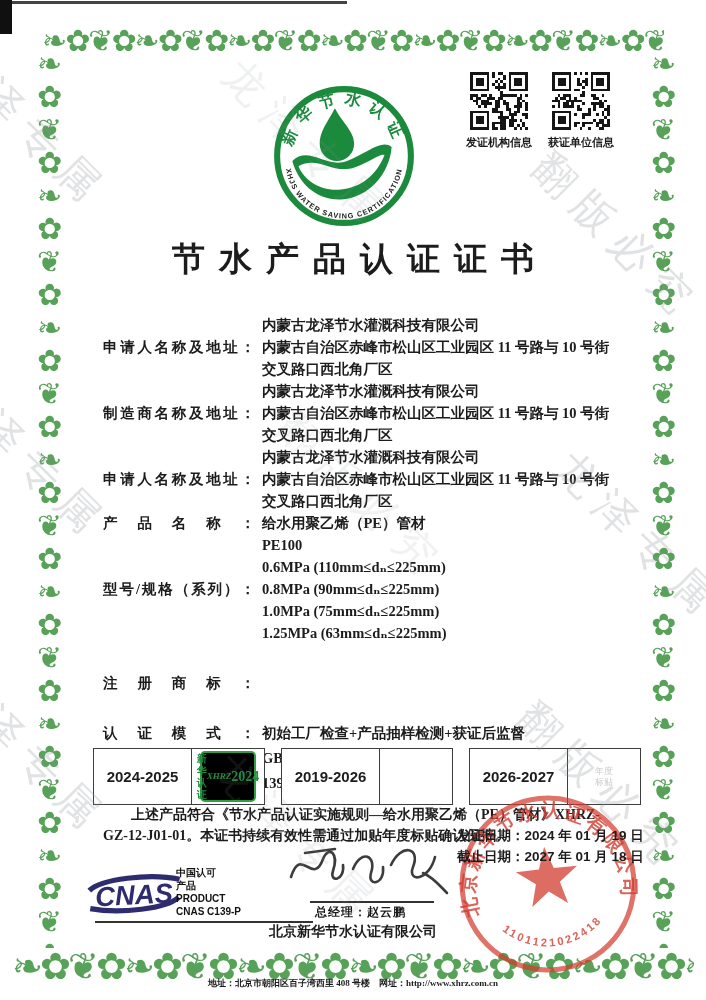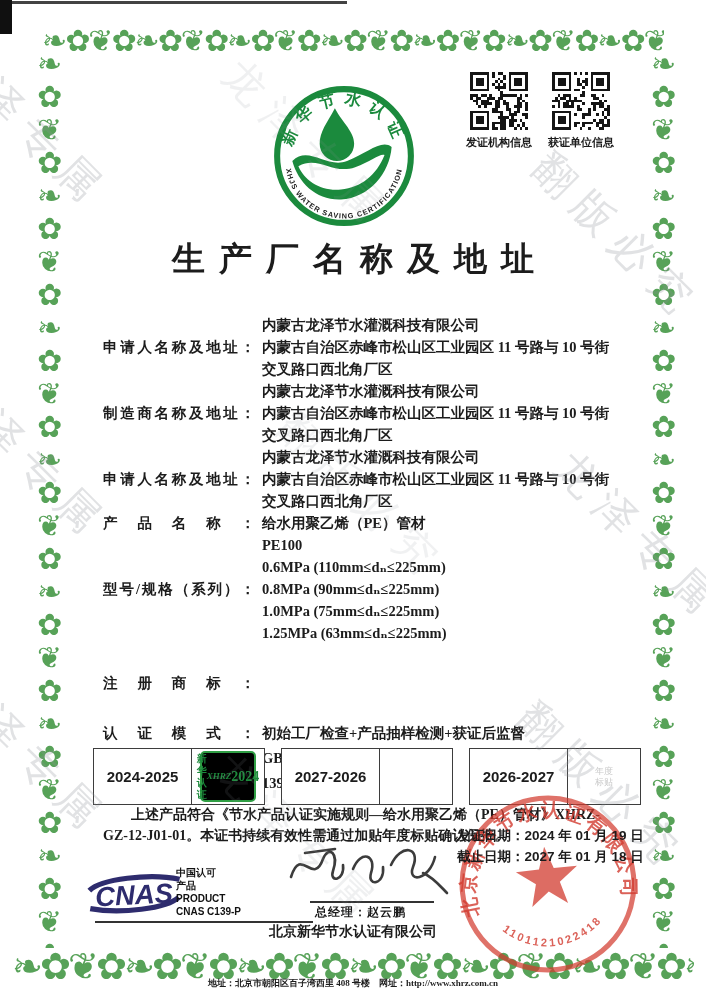--- a/index.html
+++ b/index.html
@@ -352,21 +352,21 @@
             <rect x="20" y="19" width="1" height="1"></rect>
             <rect x="10" y="20" width="1" height="1"></rect>
             <rect x="13" y="20" width="1" height="1"></rect>
             <rect x="17" y="20" width="1" height="1"></rect>
             <rect x="18" y="20" width="1" height="1"></rect>
           </svg></div>
       <div class="qr-label">获证单位信息</div>
     </div>
   </div>
 
-  <div class="title">生产厂名称及地址</div>
+  <div class="title">节水产品认证证书</div>
 
   <div class="fields">
     <div class="frow">
       <div class="flabel">申请人名称及地址：</div>
       <div class="fval">
         <div>内蒙古龙泽节水灌溉科技有限公司</div>
         <div>内蒙古自治区赤峰市松山区工业园区 11 号路与 10 号街交叉路口西北角厂区</div>
       </div>
     </div>
     <div class="frow">
@@ -421,21 +421,21 @@
       <div class="ycell-year">2024-2025</div>
       <div class="ycell-stick">
         <div class="sticker">
           <div class="s1">新华认证</div>
           <div class="s2">XHRZ</div>
           <div class="s3">2024</div>
         </div>
       </div>
     </div>
     <div class="ybox">
-      <div class="ycell-year">2027-2026</div>
+      <div class="ycell-year">2019-2026</div>
       <div class="ycell-stick"></div>
     </div>
     <div class="ybox">
       <div class="ycell-year">2026-2027</div>
       <div class="ycell-stick">
         <div class="yplaceholder">年度标贴</div>
       </div>
     </div>
   </div>
 

